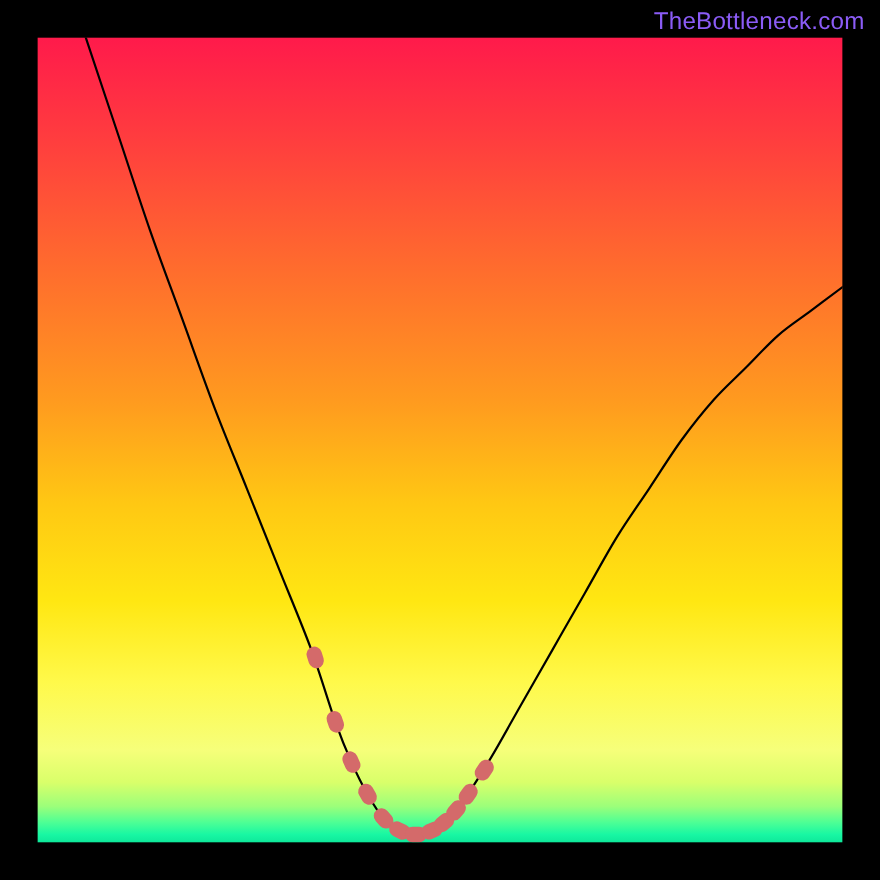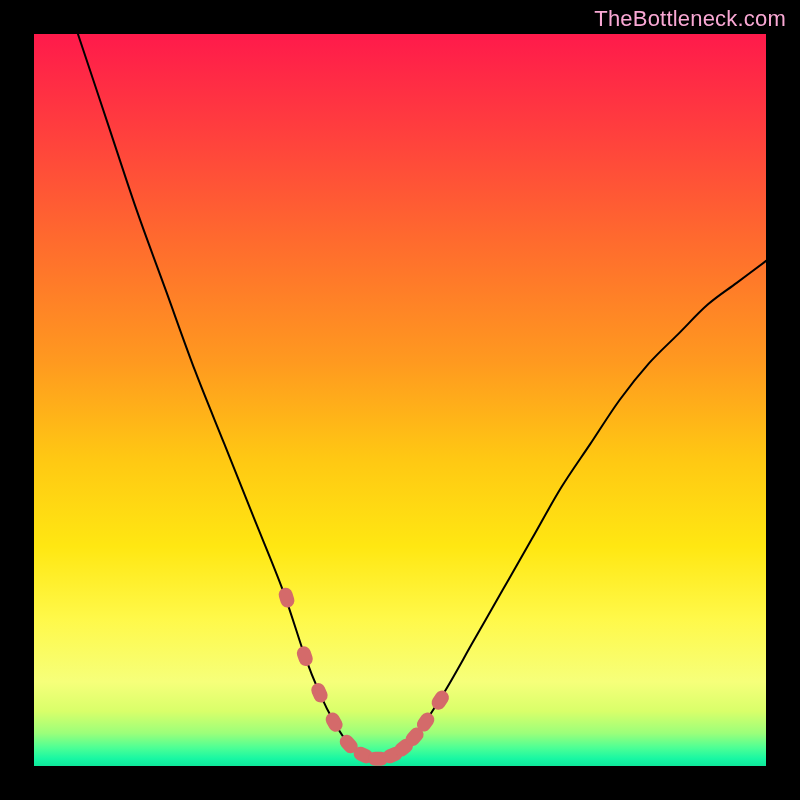--- a/index.html
+++ b/index.html
@@ -10,21 +10,21 @@
     height: 800px;
     background: #000;
   }
   .watermark {
     position: absolute;
     top: 6px;
     right: 14px;
     font-family: Arial, Helvetica, sans-serif;
     font-size: 22px;
     font-weight: 500;
-    color: #f9a8d4;
+    color: #8b5cf6;
     letter-spacing: 0.2px;
     z-index: 10;
   }
   .plot {
     position: absolute;
     left: 34px;
     top: 34px;
     width: 732px;
     height: 732px;
   }

